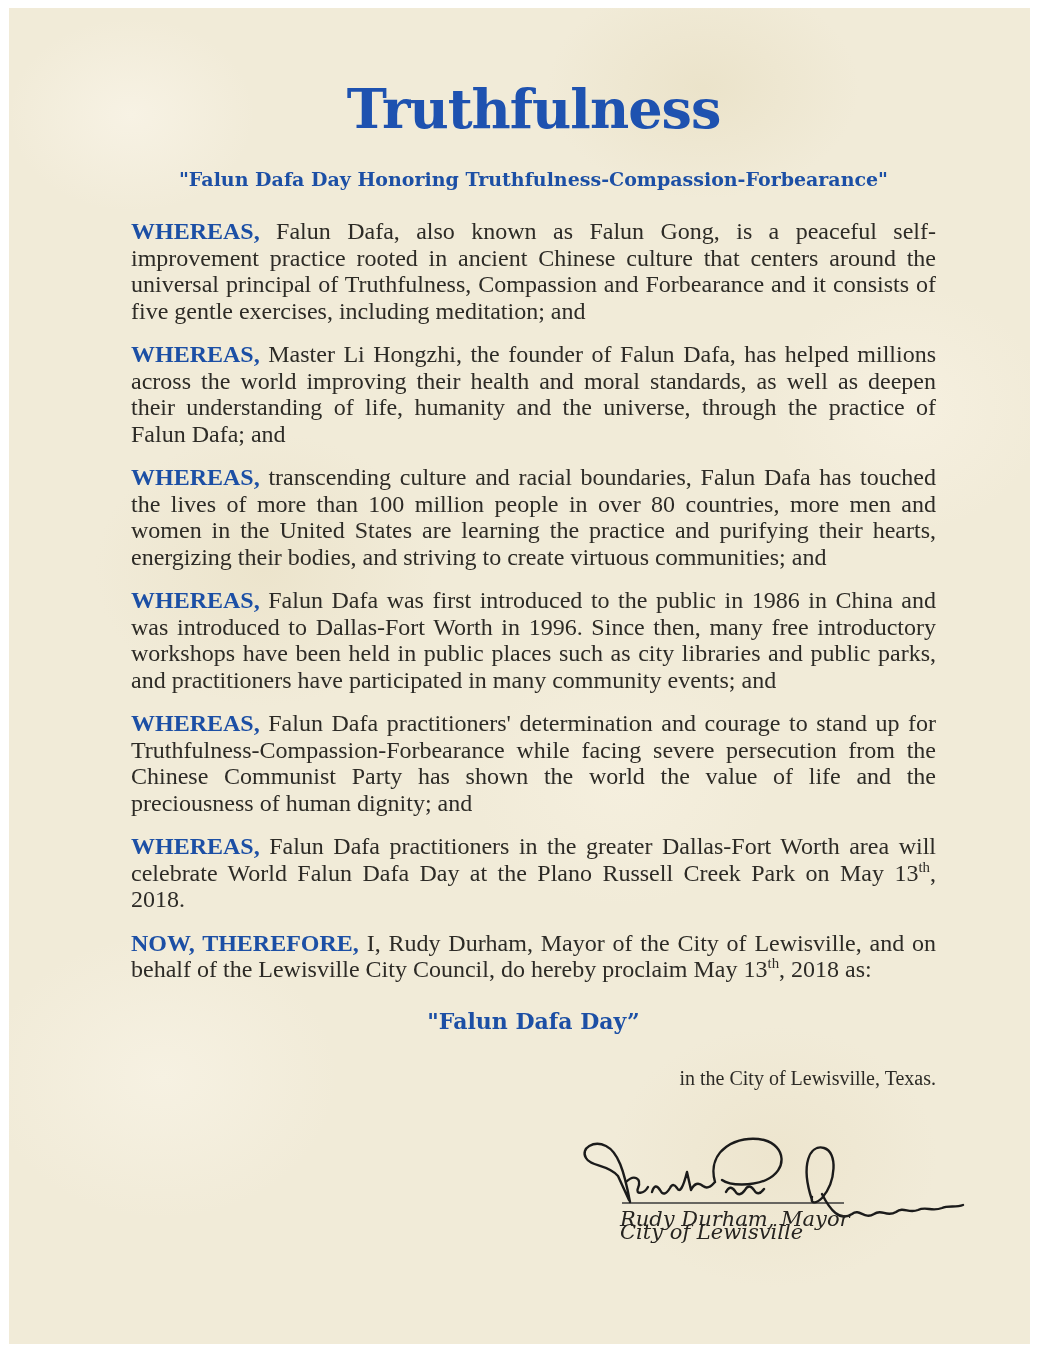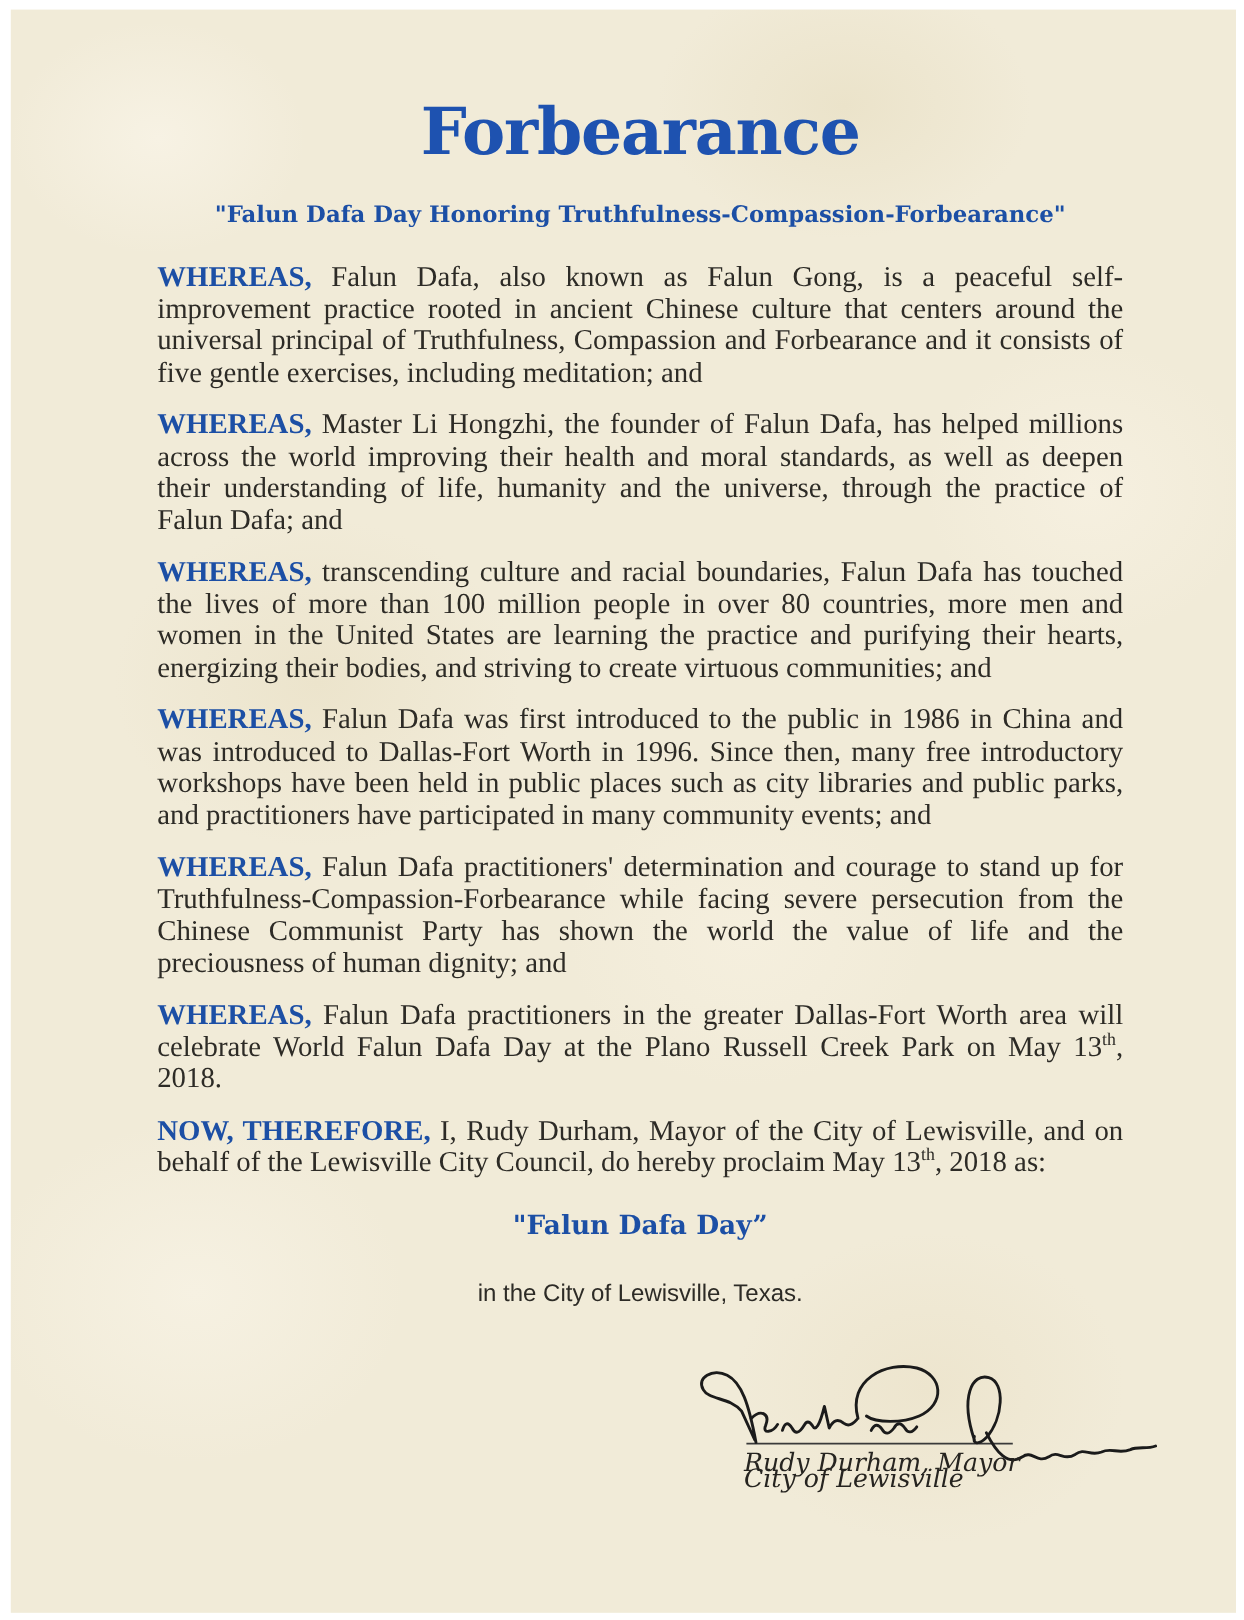--- a/index.html
+++ b/index.html
@@ -67,25 +67,25 @@
   .decl-heading{
     margin:24px 0 0 0;
     text-align:center;
     font-family:"DejaVu Serif", serif;
     font-weight:700;
     font-size:22px;
     line-height:28px;
     color:#1c4fa5;
   }
   p.closing{
-    font-family:Liberation Sans, sans-serif;
+    font-family:Liberation Serif, serif;
     font-size:20px;
     line-height:26px;
     color:#2d2b26;
-    text-align:center;
+    text-align:right;
     margin:0;
   }
   p.location-line{margin-top:30px;}
   p.proclaimed-line{margin-top:25px;}
   .signature-block{
     position:absolute;
     left:560px;top:1130px;
     width:410px;height:160px;font-style:italic;
   }
   .signature-block svg{position:absolute;left:0;top:0;}
@@ -101,21 +101,21 @@
   .sig-name{top:76px;}
   .sig-org{top:89px;}
 </style>
 </head>
 <body>
 
 <div class="paper"></div>
 
 <div class="content">
 
-  <h1 class="doc-title">Forbearance</h1>
+  <h1 class="doc-title">Truthfulness</h1>
 
   <h2 class="doc-subtitle">"Falun Dafa Day Honoring Truthfulness-Compassion-Forbearance"</h2>
 
   <p class="para first"><span class="lead">WHEREAS,</span><span> Falun Dafa, also known as Falun Gong, is a peaceful self-improvement practice rooted in ancient Chinese culture that centers around the universal principal of Truthfulness, Compassion and Forbearance and it consists of five gentle exercises, including meditation; and</span></p>
 
   <p class="para"><span class="lead">WHEREAS,</span><span> Master Li Hongzhi, the founder of Falun Dafa, has helped millions across the world improving their health and moral standards, as well as deepen their understanding of life, humanity and the universe, through the practice of Falun Dafa; and</span></p>
 
   <p class="para"><span class="lead">WHEREAS,</span><span> transcending culture and racial boundaries, Falun Dafa has touched the lives of more than 100 million people in over 80 countries, more men and women in the United States are learning the practice and purifying their hearts, energizing their bodies, and striving to create virtuous communities; and</span></p>
 
   <p class="para"><span class="lead">WHEREAS,</span><span> Falun Dafa was first introduced to the public in 1986 in China and was introduced to Dallas-Fort Worth in 1996.  Since then, many free introductory workshops have been held in public places such as city libraries and public parks, and practitioners have participated in many community events; and</span></p>

